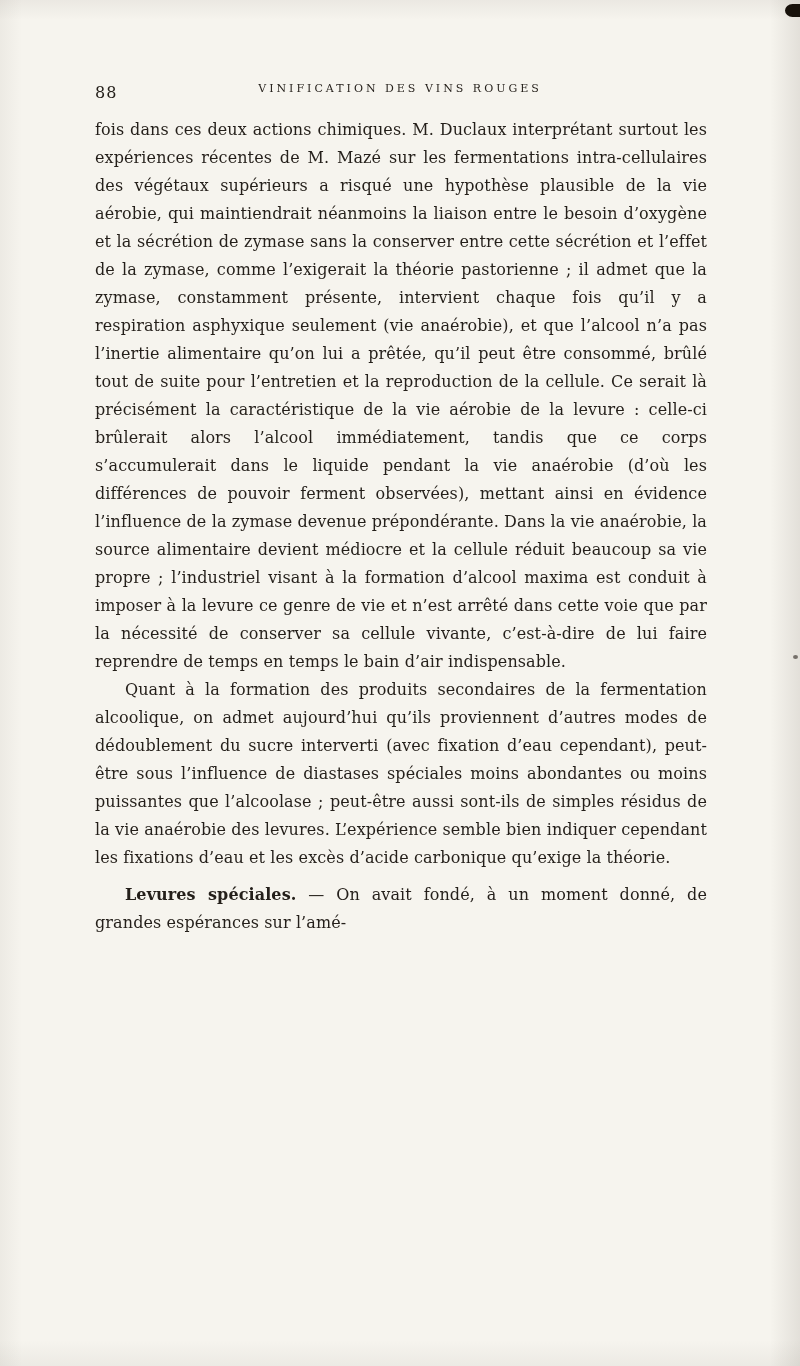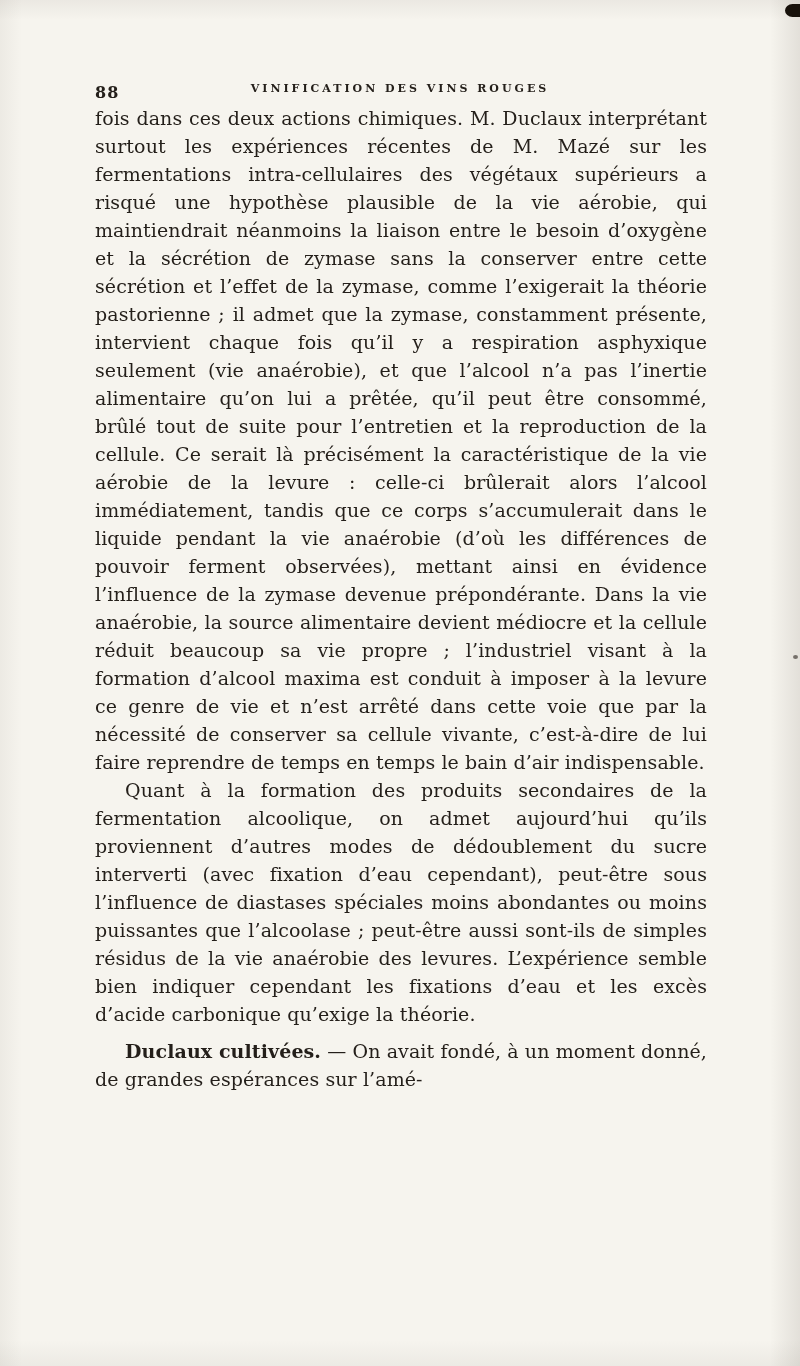--- a/index.html
+++ b/index.html
@@ -19,40 +19,39 @@
       linear-gradient(to right, rgba(55,45,35,0.05), rgba(55,45,35,0) 22px),
       linear-gradient(to bottom, rgba(55,45,35,0.06), rgba(55,45,35,0) 20px),
       linear-gradient(to top,    rgba(55,45,35,0.05), rgba(55,45,35,0) 26px);
     color: var(--ink, #241f1a);
     overflow: hidden;
   }
   .running-head {
     position: absolute;
     top: 82px; left: 95px; right: 95px;
     height: 24px;
-    font-weight: bold;
   }
   .page-number {
     position: absolute;
     left: 0; top: 1px;
     font-size: 16px;
     letter-spacing: 1px;
   }
   .running-title {
     display: block;
     text-align: center;
     font-size: 11px;
     letter-spacing: 3px;
     white-space: nowrap;
   }
   .body-text {
     position: absolute;
-    top: 104px; left: 95px;
+    top: 116px; left: 95px;
     width: 612px;
-    font-size: 19px;
+    font-size: 16px;
     line-height: 28px;
     text-align: justify;
     letter-spacing: 0.1px;
   }
   .para { text-indent: 30px; }
   .para.no-indent { text-indent: 0; }
   .para.section-start { margin-top: 9px; }
   .lead { font-weight: bold; }
   .speck {
     position: absolute;
@@ -76,19 +75,19 @@
 <div class="scan-page">
 
   <div class="running-head">
     <span class="page-number">88</span>
     <span class="running-title">VINIFICATION DES VINS ROUGES</span>
   </div>
 
   <div class="body-text">
     <p class="para no-indent">fois dans ces deux actions chimiques. M. Duclaux interprétant surtout les expériences récentes de M. Mazé sur les fermentations intra-cellulaires des végétaux supérieurs a risqué une hypothèse plausible de la vie aérobie, qui maintiendrait néanmoins la liaison entre le besoin d’oxygène et la sécrétion de zymase sans la conserver entre cette sécrétion et l’effet de la zymase, comme l’exigerait la théorie pastorienne ; il admet que la zymase, constamment présente, intervient chaque fois qu’il y a respiration asphyxique seulement (vie anaérobie), et que l’alcool n’a pas l’inertie alimentaire qu’on lui a prêtée, qu’il peut être consommé, brûlé tout de suite pour l’entretien et la reproduction de la cellule. Ce serait là précisément la caractéristique de la vie aérobie de la levure : celle-ci brûlerait alors l’alcool immédiatement, tandis que ce corps s’accumulerait dans le liquide pendant la vie anaérobie (d’où les différences de pouvoir ferment observées), mettant ainsi en évidence l’influence de la zymase devenue prépondérante. Dans la vie anaérobie, la source alimentaire devient médiocre et la cellule réduit beaucoup sa vie propre ; l’industriel visant à la formation d’alcool maxima est conduit à imposer à la levure ce genre de vie et n’est arrêté dans cette voie que par la nécessité de conserver sa cellule vivante, c’est-à-dire de lui faire reprendre de temps en temps le bain d’air indispensable.</p>
     <p class="para">Quant à la formation des produits secondaires de la fermentation alcoolique, on admet aujourd’hui qu’ils proviennent d’autres modes de dédoublement du sucre interverti (avec fixation d’eau cependant), peut-être sous l’influence de diastases spéciales moins abondantes ou moins puissantes que l’alcoolase ; peut-être aussi sont-ils de simples résidus de la vie anaérobie des levures. L’expérience semble bien indiquer cependant les fixations d’eau et les excès d’acide carbonique qu’exige la théorie.</p>
-    <p class="para section-start"><strong class="lead">Duclaux cultivées.</strong><span> — On avait fondé, à un moment donné, de grandes espérances sur l’amé-</span></p>
+    <p class="para section-start"><strong class="lead">Levures spéciales.</strong><span> — On avait fondé, à un moment donné, de grandes espérances sur l’amé-</span></p>
   </div>
 
   <div class="speck corner"></div>
   <div class="speck edge"></div>
 
 </div>
 
 </body></html>

